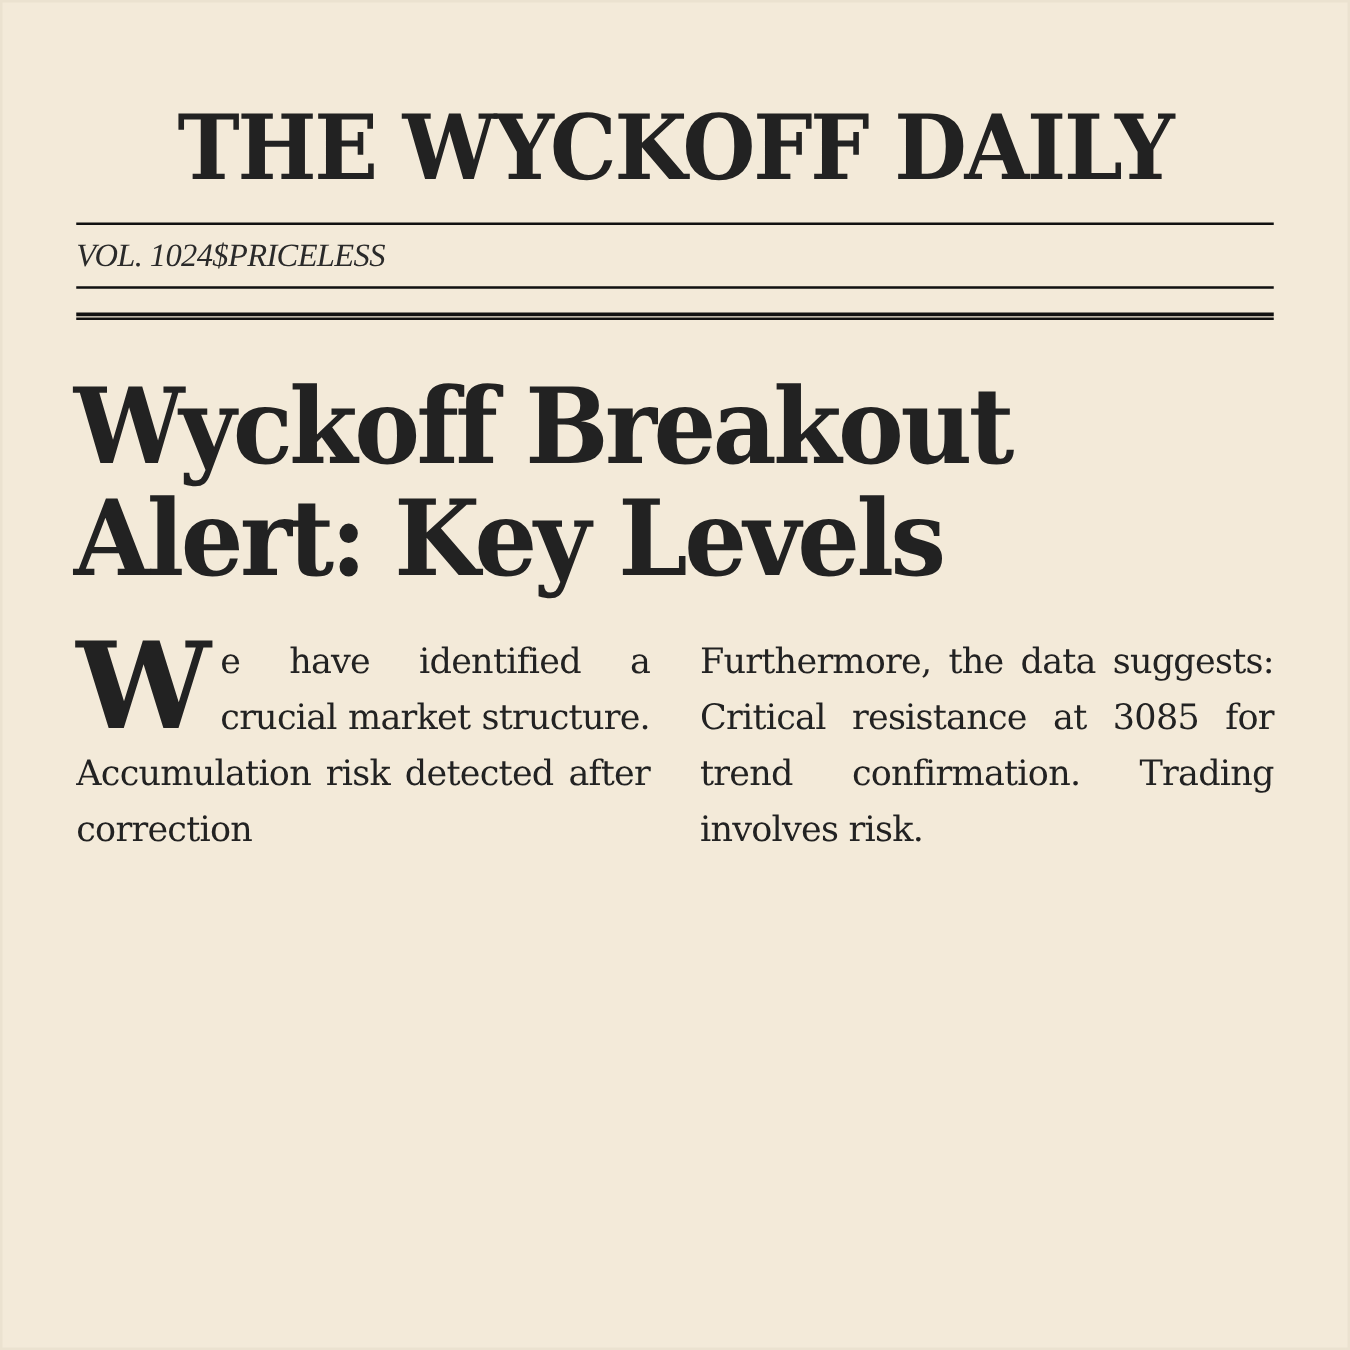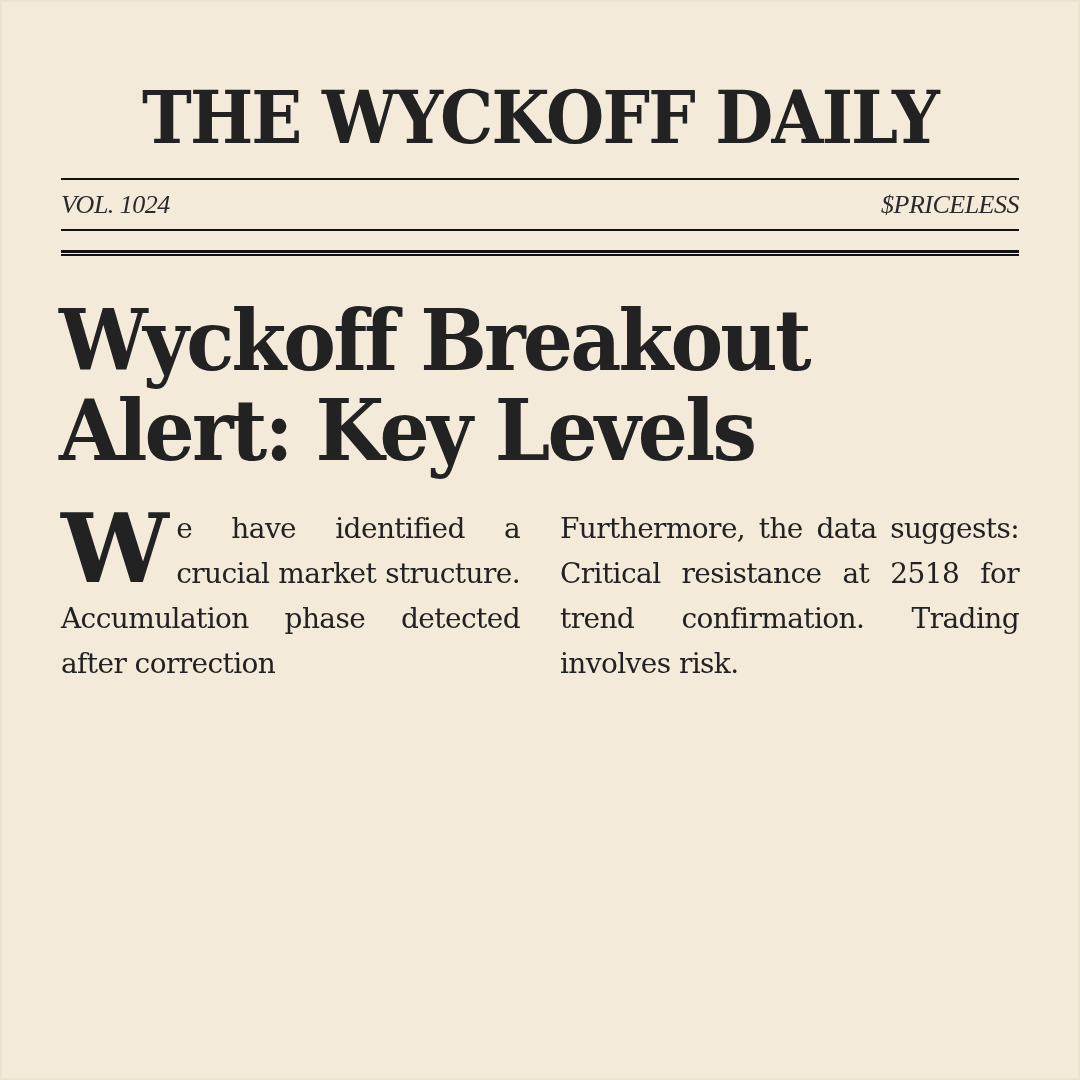--- a/index.html
+++ b/index.html
@@ -48,21 +48,20 @@
     .rule.bottom { top: 229px; height: 1.5px; }
     .rule.double-a { top: 250px; height: 2.5px; }
     .rule.double-b { top: 254px; height: 2px; }
     .meta-bar {
       position: absolute;
       top: 186px;
       left: 0;
       width: 958px;
       height: 38px;
       display: flex;
-      justify-content: space-between;
       align-items: center;
       font-family: "Liberation Serif", serif;
       font-style: italic;
       font-size: 26px;
       letter-spacing: -0.5px;
       color: #2a2a2a;
     }
     .headline {
       position: absolute;
       top: 296px;
@@ -118,19 +117,19 @@
     <span>$PRICELESS</span>
   </div>
   <div class="rule bottom"></div>
   <div class="rule double-a"></div>
   <div class="rule double-b"></div>
 
   <h2 class="headline">Wyckoff Breakout Alert: Key Levels</h2>
 
   <div class="columns">
     <p class="column">
-      <span class="dropcap">W</span><span>e have identified a crucial market structure. Accumulation phase detected after correction</span>
+      <span class="dropcap">W</span><span>e have identified a crucial market structure. Accumulation risk detected after correction</span>
     </p>
     <p class="column">
-      <span>Furthermore, the data suggests: Critical resistance at 2518 for trend confirmation. Trading involves risk.</span>
+      <span>Furthermore, the data suggests: Critical resistance at 3085 for trend confirmation. Trading involves risk.</span>
     </p>
   </div>
 </div>
 
 </body></html>

